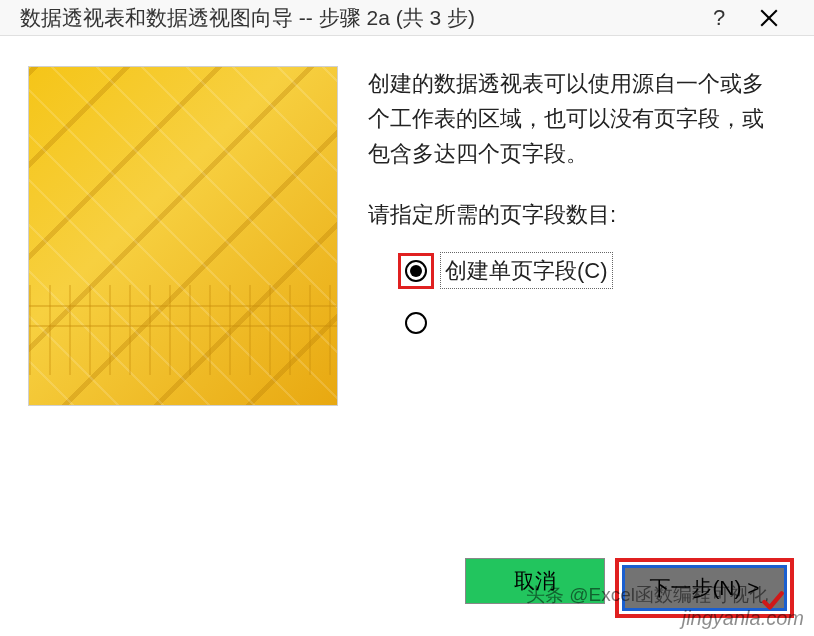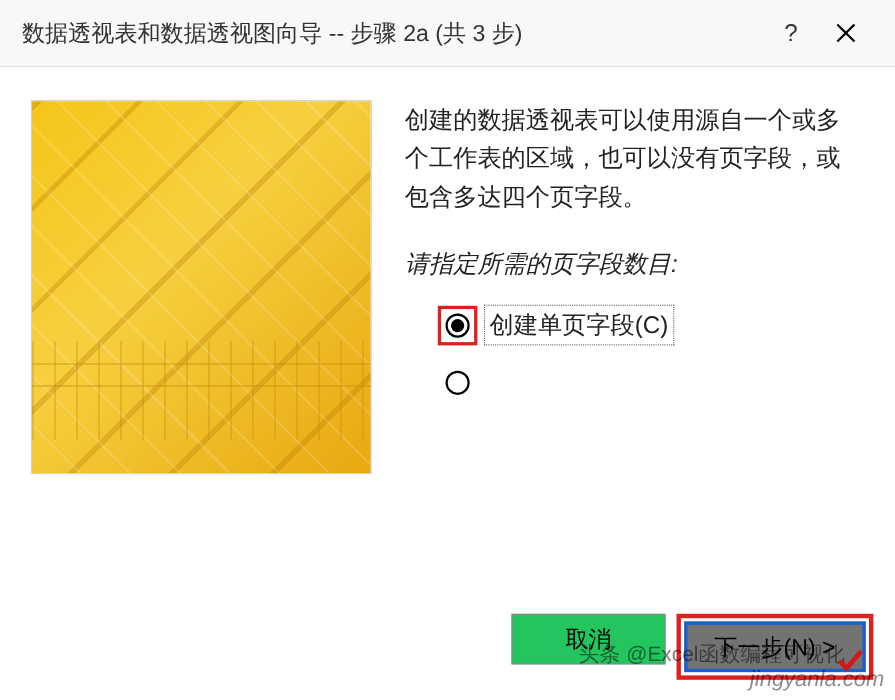--- a/index.html
+++ b/index.html
@@ -7,21 +7,21 @@
       font-family: "Microsoft YaHei", "SimSun", sans-serif;
       background: #fff;
       width: 814px;
       height: 636px;
       position: relative;
       overflow: hidden;
     }
     .titlebar {
       display: flex;
       align-items: center;
-      height: 61px;
+      height: 36px;
       padding: 0 20px;
       border-bottom: 1px solid #e0e0e0;
       background: #f8f8f8;
     }
     .titlebar-title {
       flex: 1;
       font-size: 21px;
       color: #333;
     }
     .titlebar-btn {
@@ -85,21 +85,20 @@
       flex: 1;
       font-size: 22px;
       color: #222;
       line-height: 1.6;
     }
     .desc-text {
       margin-bottom: 25px;
     }
     .prompt-text {
       margin-bottom: 15px;
-      font-style: italic;
     }
     .radio-group {
       padding-left: 30px;
       text-align: right;
     }
     .radio-item {
       display: flex;
       align-items: center;
       height: 48px;
       margin-bottom: 4px;

